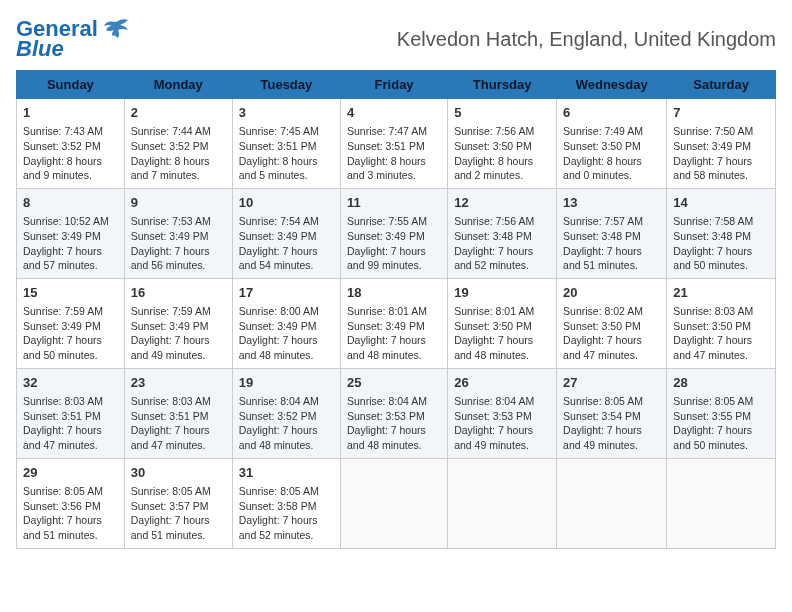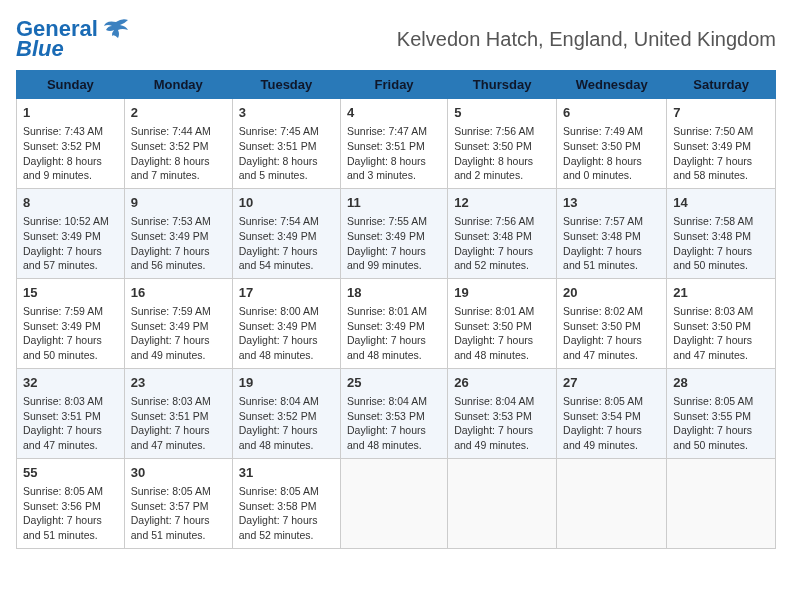--- a/index.html
+++ b/index.html
@@ -282,21 +282,21 @@
         </td>
         <td>
           <span class="day-num">28</span>
           <span>Sunrise: 8:05 AM</span><br>
           <span>Sunset: 3:55 PM</span><br>
           <span>Daylight: 7 hours and 50 minutes.</span>
         </td>
       </tr>
       <tr>
         <td>
-          <span class="day-num">55</span>
+          <span class="day-num">29</span>
           <span>Sunrise: 8:05 AM</span><br>
           <span>Sunset: 3:56 PM</span><br>
           <span>Daylight: 7 hours and 51 minutes.</span>
         </td>
         <td>
           <span class="day-num">30</span>
           <span>Sunrise: 8:05 AM</span><br>
           <span>Sunset: 3:57 PM</span><br>
           <span>Daylight: 7 hours and 51 minutes.</span>
         </td>

